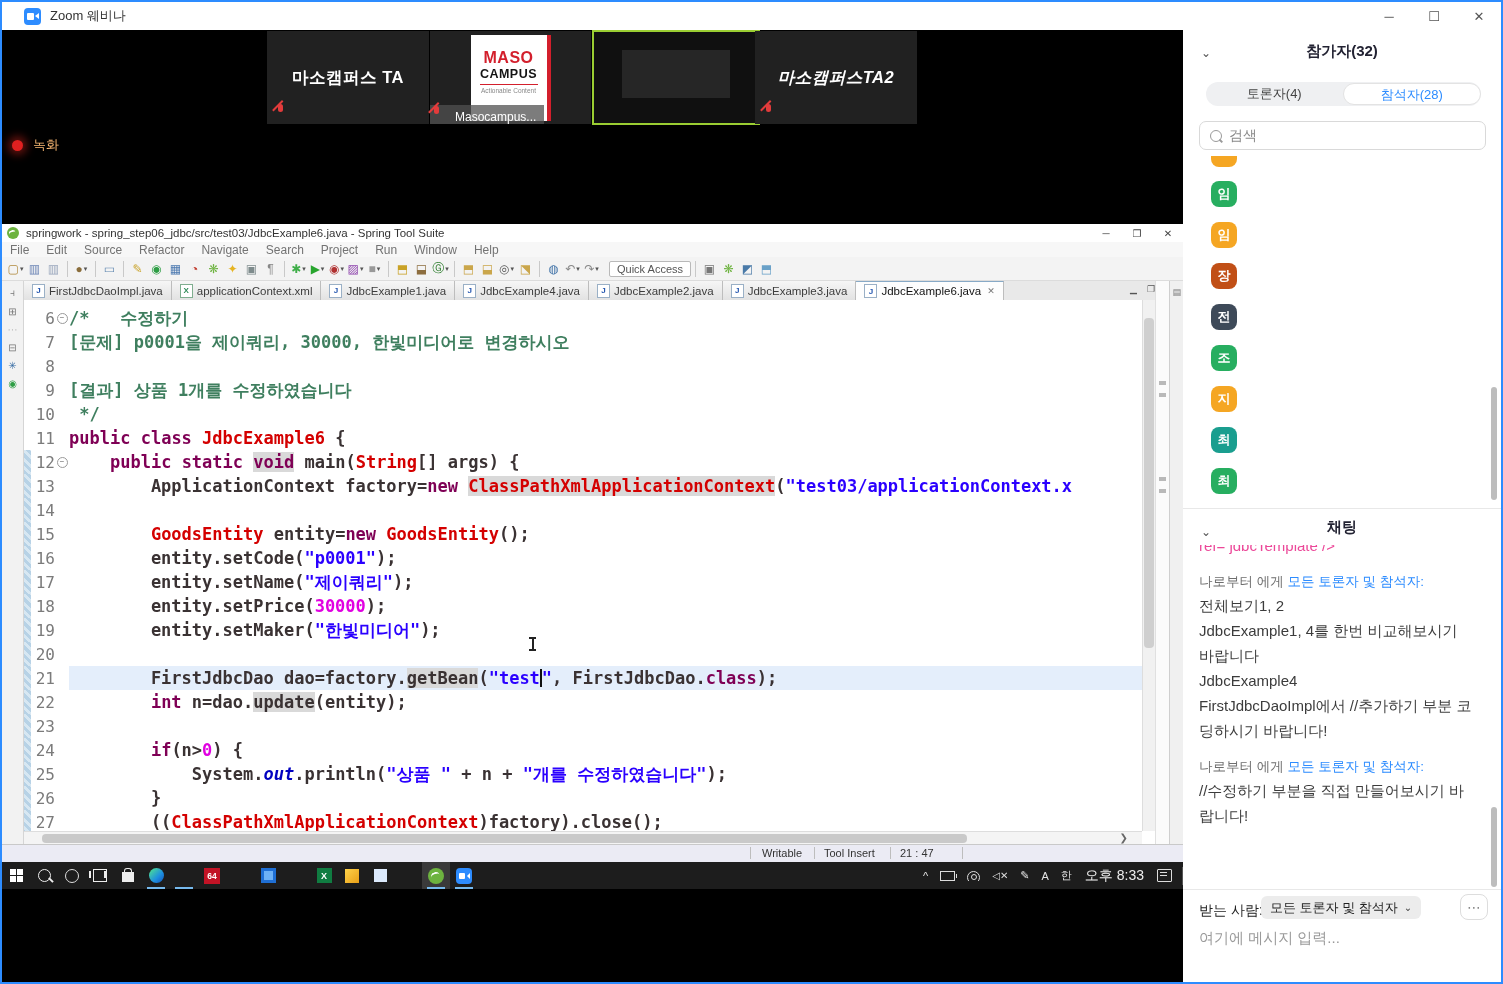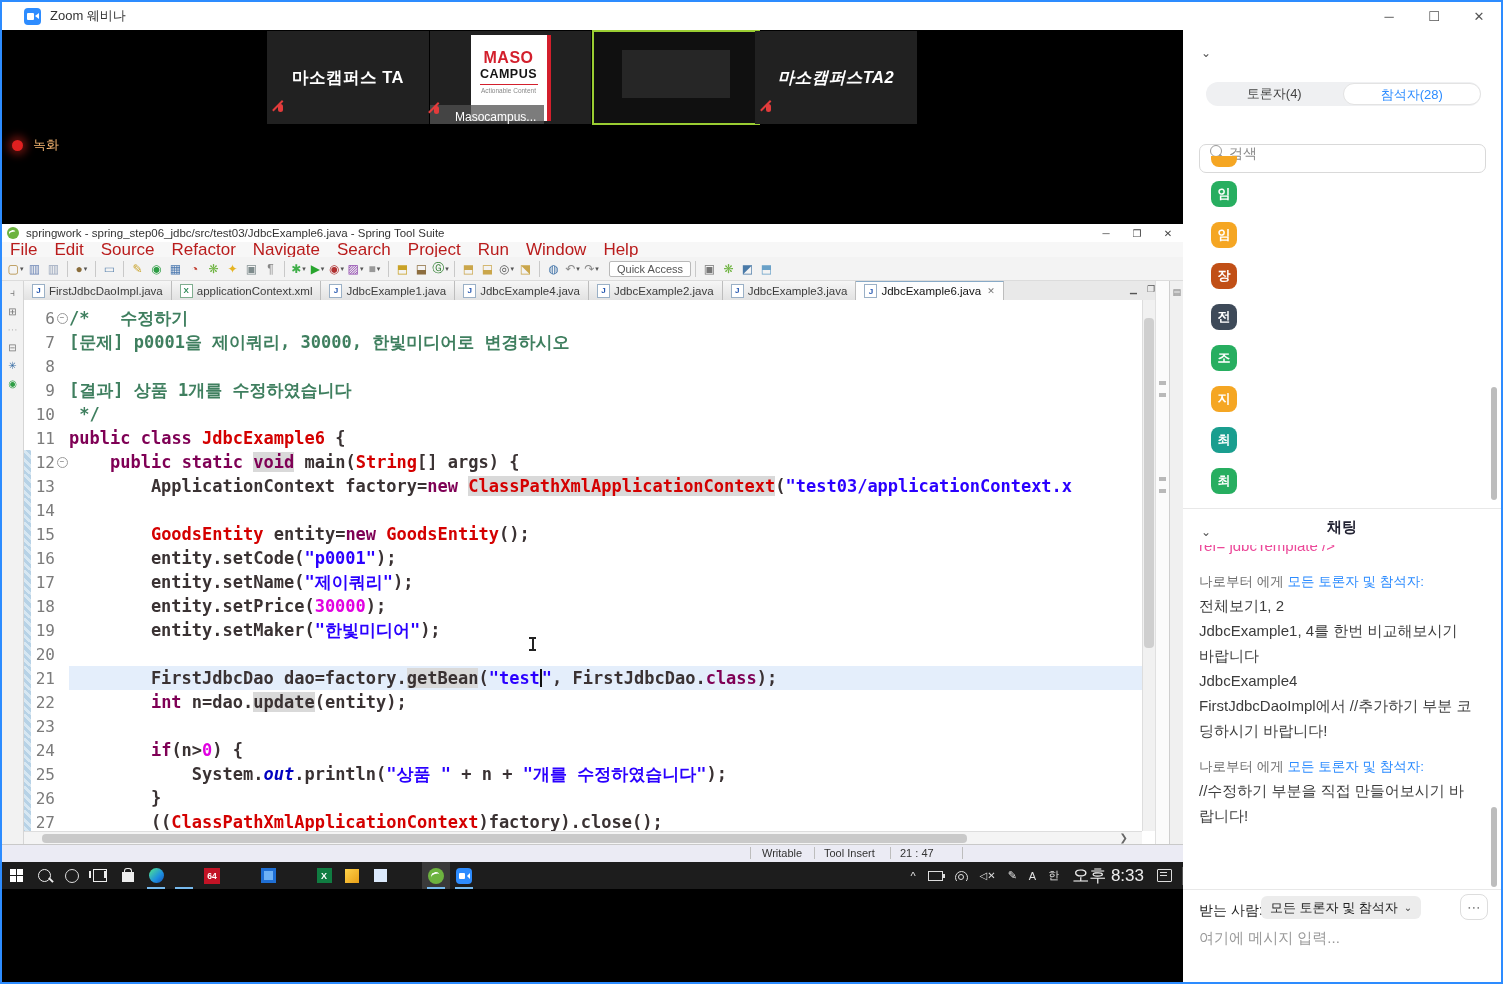--- a/index.html
+++ b/index.html
@@ -34,21 +34,21 @@
   #rec .dot{width:11px;height:11px;border-radius:50%;background:#e02020;box-shadow:0 0 8px 4px rgba(224,40,30,.45)}
   #rec .tx{color:#fdba74;font-size:13px;margin-left:10px}
   
   #eclipse{left:2px;top:224px;width:1181px;height:638px;background:#fff;font-family:"Liberation Sans",sans-serif}
   #etitle{position:absolute;left:0;top:0;width:100%;height:18px;background:#fff;display:flex;align-items:center}
   .leaf{width:12px;height:12px;border-radius:50%;background:#6db33f;margin-left:5px;position:relative}
   .leaf::after{content:"";position:absolute;left:2px;top:3px;width:7px;height:5px;border-top:2px solid #fff;border-radius:50% 50% 0 0;transform:rotate(-20deg)}
   #etitle .t{margin-left:7px;font-size:11.5px;color:#333}
   .ectl{position:absolute;top:0;height:18px;width:30px;display:flex;align-items:center;justify-content:center;color:#444;font-size:10px}
   #emenu{position:absolute;left:0;top:18px;width:100%;height:15px;background:#f7f7f7;display:flex;align-items:center;padding-left:8px;box-sizing:border-box}
-  #emenu span{font-size:17px;color:#b91c1c;margin-right:17px}
+  #emenu span{font-size:12px;color:#737373;margin-right:17px}
   #etools{position:absolute;left:0;top:33px;width:100%;height:24px;background:#f3f3f3;border-bottom:1px solid #dcdcdc;display:flex;align-items:center;padding-left:4px;box-sizing:border-box}
   .ticon{height:17px;min-width:17px;display:flex;align-items:center;justify-content:center;font-size:12px;margin:0 1px;border-radius:2px}
   .ticon .dd{font-size:7px;color:#555;margin-left:1px}
   .tsep{width:1px;height:16px;background:#c9c9c9;margin:0 4px}
   #qa{border:1px solid #b9b9b9;background:#fff;font-size:11px;color:#555;padding:1px 7px;margin-left:8px;border-radius:2px}
   
   #etabs{position:absolute;left:22px;top:57px;width:1145px;height:19px;background:#e9e9e9;border-bottom:1px solid #b9b9b9;display:flex}
   .etab{display:flex;align-items:center;padding:0 8px;font-size:11.5px;color:#3c3c3c;background:linear-gradient(#f6f6f6,#e2e2e2);border-right:1px solid #bdbdbd;white-space:nowrap}
   .etab.active{background:#fdfdfd;border-top:1px solid #87a9c6;color:#111}
   .fic{width:11px;height:12px;background:#fff;border:1px solid #9ab0c6;font-size:8px;color:#2456b0;font-weight:bold;display:flex;align-items:center;justify-content:center;margin-right:4px}
@@ -118,33 +118,33 @@
   .i-zoomapp::before{content:"";position:absolute;left:3px;top:5px;width:6px;height:6px;background:#fff;border-radius:1px}
   .i-zoomapp::after{content:"";position:absolute;right:2px;top:5px;border-top:3px solid transparent;border-bottom:3px solid transparent;border-right:3.5px solid #fff}
   #tray{position:absolute;right:0;top:0;height:27px;display:flex;align-items:center}
   .tri{color:#e4e4e4;font-size:11px;margin:0 6px;display:flex;align-items:center;justify-content:center}
   .i-batt{width:13px;height:8px;border:1.2px solid #ddd;position:relative}
   .i-batt::after{content:"";position:absolute;right:-3px;top:2px;width:1.5px;height:4px;background:#ddd}
   .i-wifi{width:13px;height:10px;position:relative;overflow:hidden}
   .i-wifi::before{content:"";position:absolute;left:0;top:0;width:13px;height:13px;border:1.4px solid #ddd;border-radius:50%;box-sizing:border-box}
   .i-wifi::after{content:"";position:absolute;left:3.5px;top:3.5px;width:6px;height:6px;border:1.4px solid #ddd;border-radius:50%;box-sizing:border-box}
   .i-mute{position:relative;color:#ddd;font-size:10px}
-  #tray .time{color:#eee;font-size:17px;margin:17px 7px}
+  #tray .time{color:#eee;font-size:14px;margin:17px 7px}
   .i-notif{width:13px;height:11px;border:1.3px solid #ddd;border-radius:1px;position:relative}
   .i-notif::after{content:"";position:absolute;left:2px;top:2px;width:7px;height:1.2px;background:#ddd;box-shadow:0 3px 0 #ddd}
   #showdesk{width:1px;height:18px;background:#555;margin-left:4px}
   #blackbottom{left:2px;top:889px;width:1181px;height:93px;background:#000}
   
   #rpanel{left:1183px;top:30px;width:318px;height:952px;background:#fff}
   .chev{position:absolute;font-size:12px;color:#555}
   .ptitle{position:absolute;width:100%;text-align:center;font-size:15px;font-weight:bold;color:#232333}
   #ptabs{position:absolute;left:23px;top:52px;width:275px;height:24px;background:#eff0f2;border-radius:13px;display:flex;align-items:center}
   #ptabs .seg{flex:1;text-align:center;font-size:13px;color:#444}
   #ptabs .seg.active{background:#fff;border:1px solid #e3e3e3;border-radius:11px;height:22px;line-height:22px;color:#2D8CFF;box-sizing:border-box}
-  #psearch{position:absolute;left:16px;top:114px;width:287px;height:29px;border:1px solid #d9d9d9;border-radius:7px;box-sizing:border-box;display:flex;}
+  #psearch{position:absolute;left:16px;top:91px;width:287px;height:29px;border:1px solid #d9d9d9;border-radius:7px;box-sizing:border-box;display:flex;align-items:center}
   .sic{width:10px;height:10px;border:1.6px solid #9a9a9a;border-radius:50%;margin-left:10px;position:relative}
   .sic::after{content:"";position:absolute;left:8px;top:9px;width:4px;height:1.6px;background:#9a9a9a;transform:rotate(45deg)}
   #psearch .ph{color:#8a8a8a;font-size:14px;margin-left:7px}
   #plist{position:absolute;left:0;top:126px;width:318px;height:352px;overflow:hidden}
   .prow{height:41px;display:flex;align-items:flex-start}
   .avatar{width:26px;height:26px;border-radius:8px;margin-left:28px;color:#fff;font-size:13px;font-weight:bold;display:flex;align-items:center;justify-content:center}
   .pscroll{position:absolute;width:6px;border-radius:3px;background:#bdbdbd;left:308px}
   .hdiv{position:absolute;left:0;width:318px;height:1px;background:#e8e8e8}
   
   #chatarea{position:absolute;left:16px;top:515px;width:276px;height:344px;overflow:hidden;font-size:15px;color:#3c3c3c;line-height:25px;word-break:break-all}
@@ -615,20 +615,21 @@
     <div class="tri">
         <div class="i-notif"></div>
       </div>
     <div id="showdesk"></div>
   </div>
 </div>
 <div id="blackbottom" class="abs"></div>
 
 <div id="rpanel" class="abs">
   <div class="chev" style="left:18px;top:16px">⌄</div>
+  <div class="ptitle" style="top:12px">참가자(32)</div>
   <div id="ptabs">
       <div class="seg">토론자(4)</div>
       <div class="seg active">참석자(28)</div>
     </div>
   <div id="psearch">
     <div class="sic"></div>
     <div class="ph">검색</div>
   </div>
   <div id="plist">
       <div class="prow" style="height: 25px;">

